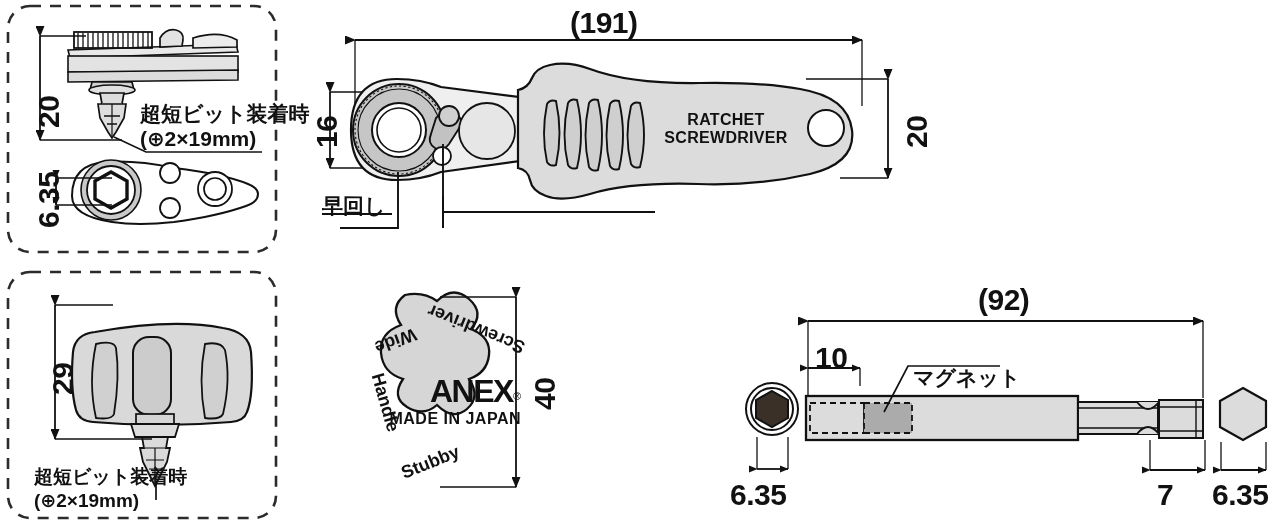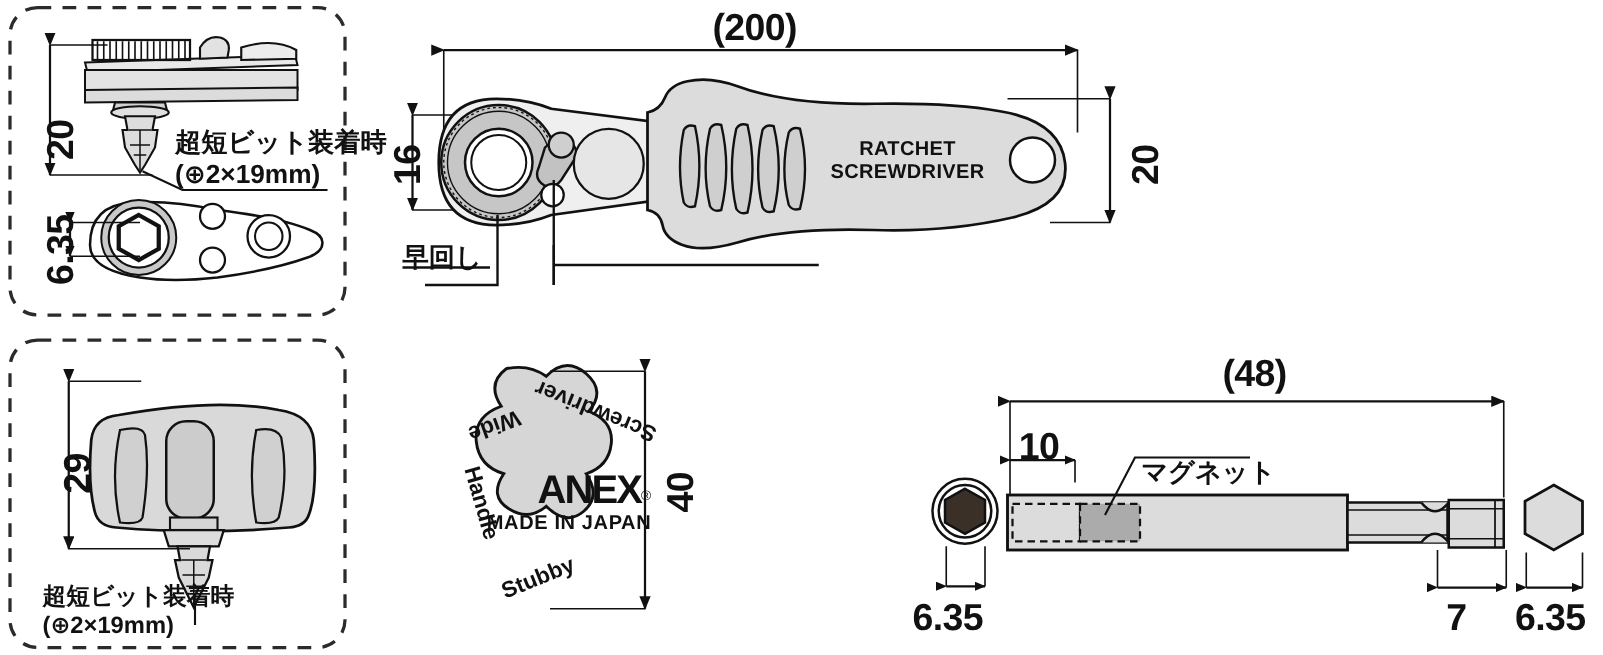--- a/index.html
+++ b/index.html
@@ -243,21 +243,21 @@
       <path d="M1221,442 L1221,470" stroke="#111" stroke-width="1.3"></path>
       <path d="M1266,442 L1266,470" stroke="#111" stroke-width="1.3"></path>
     </g>
   </svg>
 
   <div class="lbl dim rot90" style="left:32px;top:128px;">20</div>
   <div class="lbl dim rot90" style="left:32px;top:228px;">6.35</div>
   <div class="lbl jp" style="left:140px;top:100px;">超短ビット装着時</div>
   <div class="lbl jp" style="left:140px;top:127px;">(⊕2×19mm)</div>
 
-  <div class="lbl dim" style="left:570px;top:6px;">(200)</div>
+  <div class="lbl dim" style="left:570px;top:6px;">(191)</div>
   <div class="lbl dim rot90" style="left:310px;top:148px;">16</div>
   <div class="lbl dim rot90" style="left:900px;top:148px;">20</div>
 
   <div style="position:absolute;left:626px;top:110px;width:200px;text-align:center;">
     <div style="font-size:16px;font-weight:700;letter-spacing:0.3px;margin-top:1px;">RATCHET SCREWDRIVER</div>
   </div>
 
   <div class="lbl jp" style="left:322px;top:192px;">早回し</div>
 
   <div class="lbl dim rot90" style="left:46px;top:395px;">29</div>
@@ -269,20 +269,20 @@
       <span style="font-size:32px;font-weight:900;letter-spacing:-1.5px;">ANEX</span><span style="font-size:11px;vertical-align:2px;">®</span>
     </div>
     <div style="font-size:16px;font-weight:700;letter-spacing:0.5px;margin-top:3px;">MADE IN JAPAN</div>
   </div>
   <div style="position:absolute;left:374px;top:330px;font-size:18px;font-weight:700;transform:rotate(160deg);">Wide</div>
   <div style="position:absolute;left:425px;top:318px;font-size:18px;font-weight:700;transform:rotate(202deg);">Screwdriver</div>
   <div style="position:absolute;left:355px;top:392px;font-size:18px;font-weight:700;transform:rotate(74deg);">Handle</div>
   <div style="position:absolute;left:400px;top:452px;font-size:18px;font-weight:700;transform:rotate(-22deg);">Stubby</div>
   <div class="lbl dim rot90" style="left:528px;top:410px;">40</div>
 
-  <div class="lbl dim" style="left:978px;top:283px;">(48)</div>
+  <div class="lbl dim" style="left:978px;top:283px;">(92)</div>
   <div class="lbl dim" style="left:815px;top:341px;">10</div>
   <div class="lbl jp" style="left:913px;top:364px;">マグネット</div>
   <div class="lbl dim" style="left:730px;top:478px;">6.35</div>
   <div class="lbl dim" style="left:1157px;top:478px;">7</div>
   <div class="lbl dim" style="left:1212px;top:478px;">6.35</div>
 
 </div>
 
 </body></html>

